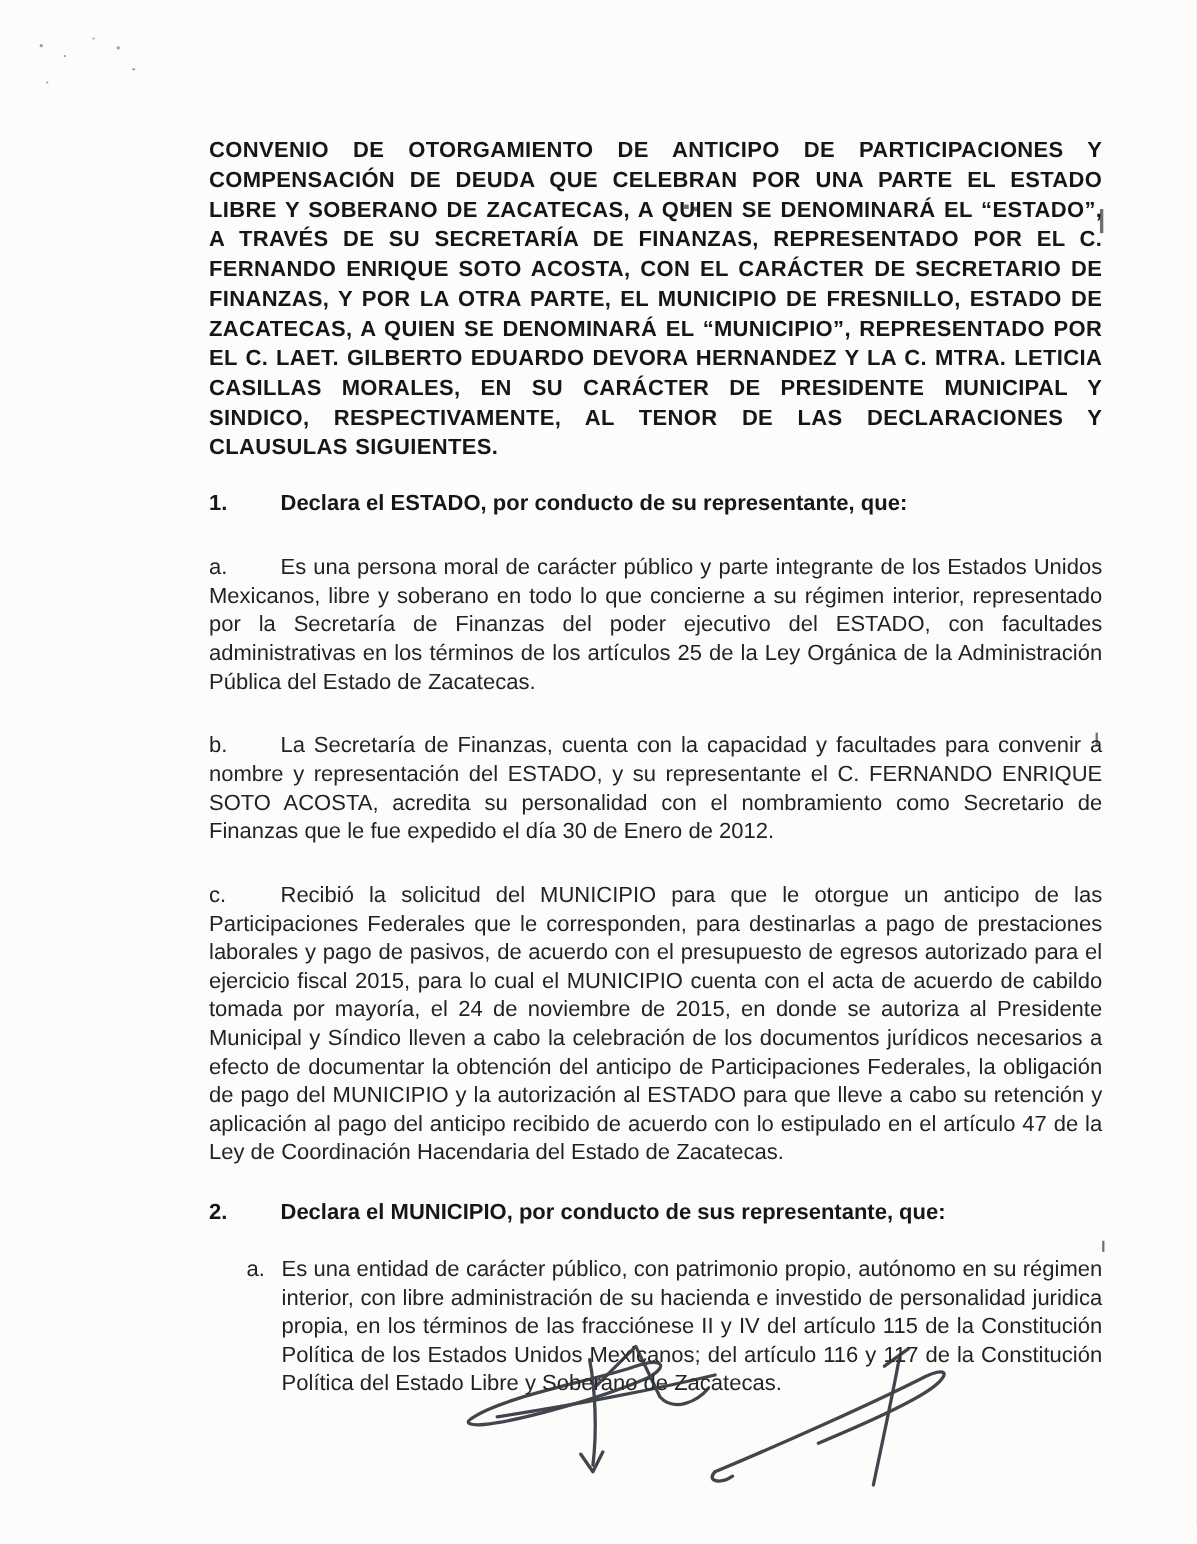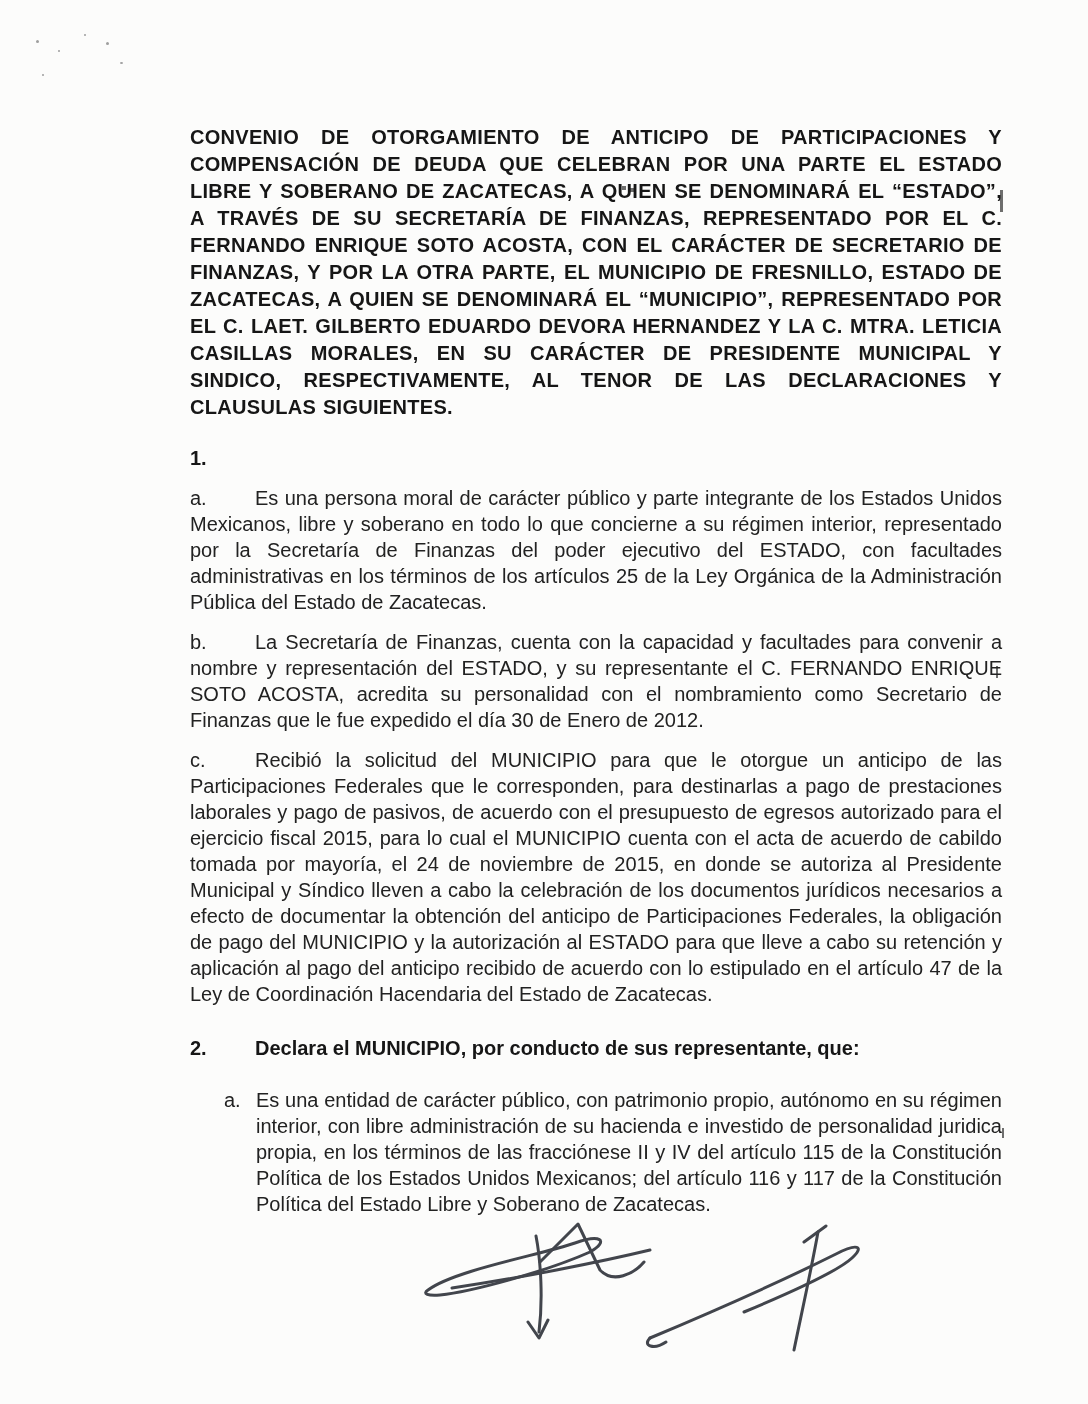--- a/index.html
+++ b/index.html
@@ -29,21 +29,21 @@
   .heading{
     display:flex;
     font-size:20px;
     font-weight:bold;
     line-height:26px;
     margin:24px 0 0 0;
     color:#161616;
   }
   .heading .num{flex:none;width:65px;}
   .para{
-    margin:14px 0 0 0;
+    margin:32px 0 0 0;
     font-size:20px;
     line-height:26px;
     text-align:justify;
     color:#222;
   }
   .para .plabel{display:inline-block;width:65px;}
   .indent-item{
     position:relative;
     margin:26px 0 0 0;
     padding-left:66px;
@@ -73,20 +73,21 @@
   <div class="mark" style="left:1000px;top:190px;width:3px;height:22px;"></div>
   <div class="mark" style="left:996px;top:666px;width:2px;height:12px;"></div>
   <div class="mark" style="left:1002px;top:1128px;width:2px;height:10px;"></div>
 
   <div class="content">
 
     <p class="title">CONVENIO DE OTORGAMIENTO DE ANTICIPO DE PARTICIPACIONES Y COMPENSACIÓN DE DEUDA QUE CELEBRAN POR UNA PARTE EL ESTADO LIBRE Y SOBERANO DE ZACATECAS, A QUIEN SE DENOMINARÁ EL “ESTADO”, A TRAVÉS DE SU SECRETARÍA DE FINANZAS, REPRESENTADO POR EL C. FERNANDO ENRIQUE SOTO ACOSTA, CON EL CARÁCTER DE SECRETARIO DE FINANZAS, Y POR LA OTRA PARTE, EL MUNICIPIO DE FRESNILLO, ESTADO DE ZACATECAS, A QUIEN SE DENOMINARÁ EL “MUNICIPIO”, REPRESENTADO POR EL C. LAET. GILBERTO EDUARDO DEVORA HERNANDEZ Y LA C. MTRA. LETICIA CASILLAS MORALES, EN SU CARÁCTER DE PRESIDENTE MUNICIPAL Y SINDICO, RESPECTIVAMENTE, AL TENOR DE LAS DECLARACIONES Y CLAUSULAS SIGUIENTES.</p>
 
     <div class="heading">
       <span class="num">1.</span>
+      <span>Declara el ESTADO, por conducto de su representante, que:</span>
     </div>
 
     <p class="para"><span class="plabel">a.</span><span>Es una persona moral de carácter público y parte integrante de los Estados Unidos Mexicanos, libre y soberano en todo lo que concierne a su régimen interior, representado por la Secretaría de Finanzas del poder ejecutivo del ESTADO, con facultades administrativas en los términos de los artículos 25 de la Ley Orgánica de la Administración Pública del Estado de Zacatecas.</span></p>
 
     <p class="para"><span class="plabel">b.</span><span>La Secretaría de Finanzas, cuenta con la capacidad y facultades para convenir a nombre y representación del ESTADO, y su representante el C. FERNANDO ENRIQUE SOTO ACOSTA, acredita su personalidad con el nombramiento como Secretario de Finanzas que le fue expedido el día 30 de Enero de 2012.</span></p>
 
     <p class="para"><span class="plabel">c.</span><span>Recibió la solicitud del MUNICIPIO para que le otorgue un anticipo de las Participaciones Federales que le corresponden, para destinarlas a pago de prestaciones laborales y pago de pasivos, de acuerdo con el presupuesto de egresos autorizado para el ejercicio fiscal 2015, para lo cual el MUNICIPIO cuenta con el acta de acuerdo de cabildo tomada por mayoría, el 24 de noviembre de 2015, en donde se autoriza al Presidente Municipal y Síndico lleven a cabo la celebración de los documentos jurídicos necesarios a efecto de documentar la obtención del anticipo de Participaciones Federales, la obligación de pago del MUNICIPIO y la autorización al ESTADO para que lleve a cabo su retención y aplicación al pago del anticipo recibido de acuerdo con lo estipulado en el artículo 47 de la Ley de Coordinación Hacendaria del Estado de Zacatecas.</span></p>
 
     <div class="heading" style="margin-top:28px;">
       <span class="num">2.</span>

